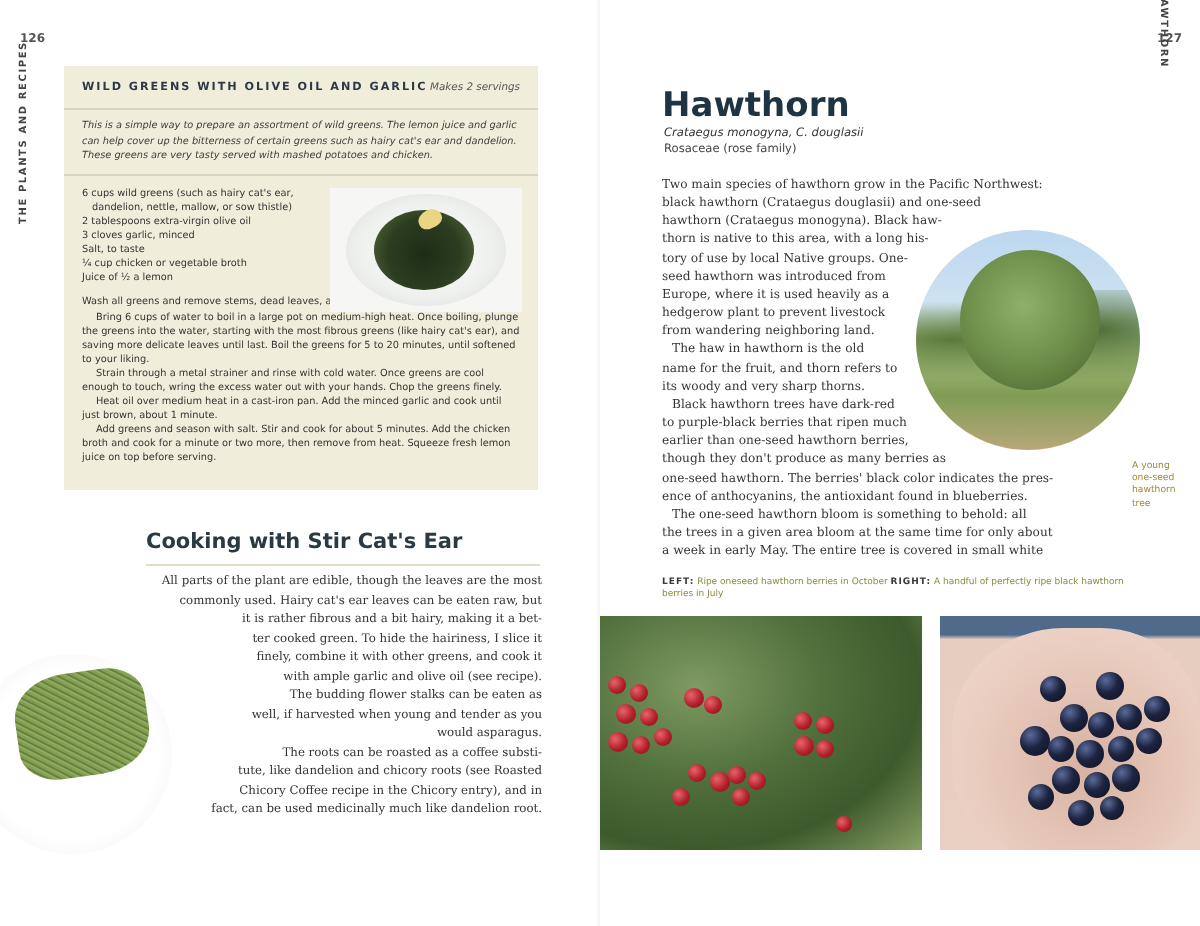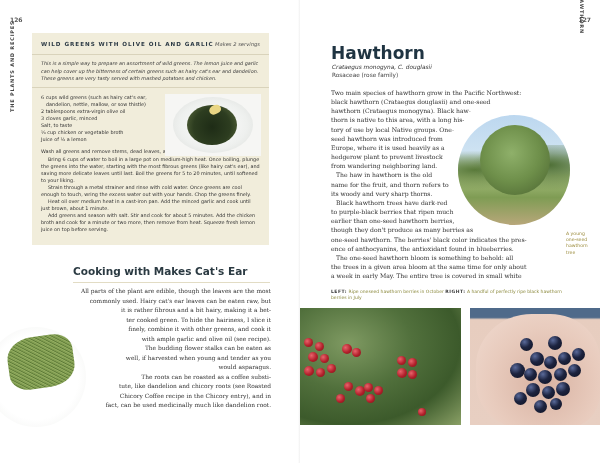--- a/index.html
+++ b/index.html
@@ -128,21 +128,21 @@
       <div class="method">
         <p>Wash all greens and remove stems, dead leaves, and bugs.</p>
         <p>Bring 6 cups of water to boil in a large pot on medium-high heat. Once boiling, plunge the greens into the water, starting with the most fibrous greens (like hairy cat's ear), and saving more delicate leaves until last. Boil the greens for 5 to 20 minutes, until softened to your liking.</p>
         <p>Strain through a metal strainer and rinse with cold water. Once greens are cool enough to touch, wring the excess water out with your hands. Chop the greens finely.</p>
         <p>Heat oil over medium heat in a cast-iron pan. Add the minced garlic and cook until just brown, about 1 minute.</p>
         <p>Add greens and season with salt. Stir and cook for about 5 minutes. Add the chicken broth and cook for a minute or two more, then remove from heat. Squeeze fresh lemon juice on top before serving.</p>
       </div>
     </div>
   </div>
 
-  <div class="cook-title">Cooking with Makes Cat's Ear</div>
+  <div class="cook-title">Cooking with Stir Cat's Ear</div>
   <div class="cook-rule"></div>
 
   <div class="plate" title="Hairy cat's ear flower stalks on a white plate"></div>
   <div class="asparagus"></div>
 
   <div class="cook-body">
     <span class="l">All parts of the plant are edible, though the leaves are the most</span>
     <span class="l">commonly used. Hairy cat's ear leaves can be eaten raw, but</span>
     <span class="l">it is rather fibrous and a bit hairy, making it a bet-</span>
     <span class="l">ter cooked green. To hide the hairiness, I slice it</span>

